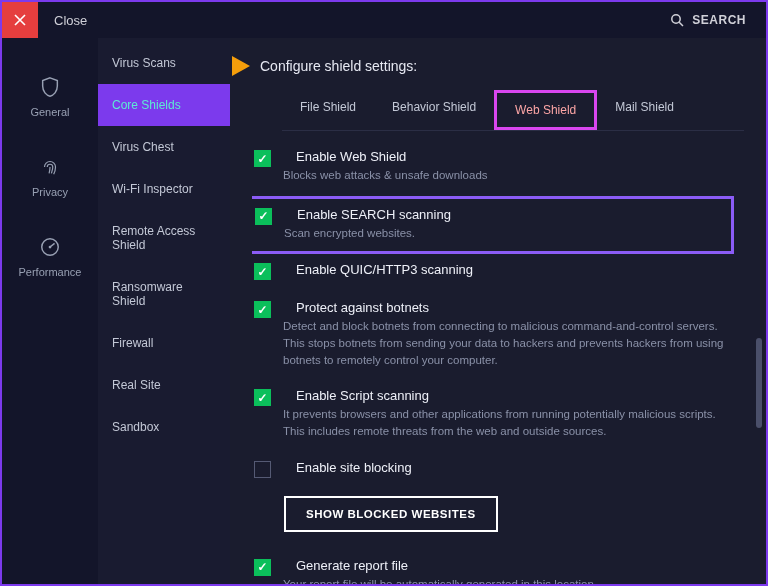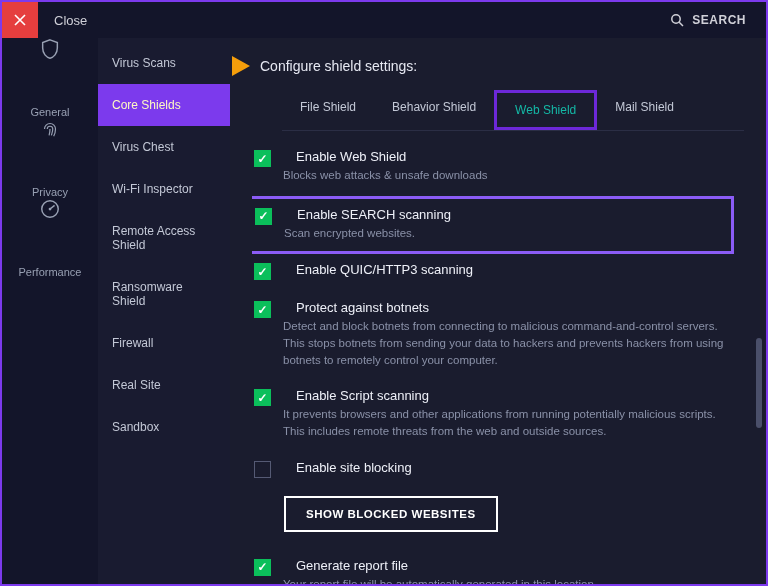--- a/index.html
+++ b/index.html
@@ -8,38 +8,38 @@
   .titlebar { display: flex; align-items: center; height: 36px; background: #13152a; }
   .close-btn { width: 36px; height: 36px; background: #e53e3e; display: flex; align-items: center; justify-content: center; cursor: pointer; }
   .close-btn svg { width: 12px; height: 12px; }
   .close-label { padding-left: 16px; color: #d0d0d8; font-size: 13px; }
   .search-area { margin-left: auto; display: flex; align-items: center; padding-right: 20px; color: #d0d0d8; gap: 8px; cursor: pointer; }
   .search-area .txt { font-weight: 700; font-size: 12px; letter-spacing: 0.5px; }
   
   .body { display: flex; height: calc(100% - 36px); }
   
   .nav-col { width: 96px; background: #13152a; display: flex; flex-direction: column; }
-  .nav-item { height: 80px; display: flex; flex-direction: column; align-items: center; justify-content: space-between; gap: 8px; cursor: pointer; color: #98a0b3; }
+  .nav-item { height: 80px; display: flex; flex-direction: column; align-items: center; justify-content: flex-end; gap: 8px; cursor: pointer; color: #98a0b3; }
   .nav-item.active { background: #7c3aed; color: #fff; }
   .nav-item .lbl { font-size: 11px; }
   .nav-item svg { width: 22px; height: 22px; }
   
   .sub-col { width: 132px; background: #191b30; padding-top: 4px; }
   .sub-item { padding: 14px 14px; font-size: 12px; color: #c3c8d6; cursor: pointer; }
-  .sub-item.active { background: #7c3aed; color: #fef9c3; }
+  .sub-item.active { background: #7c3aed; color: #5eead4; }
   
   .main { flex: 1; padding: 18px 22px 0 22px; overflow: hidden; position: relative; }
   .heading-row { display: flex; align-items: center; gap: 6px; margin-bottom: 14px; }
   .arrow-pointer { width: 0; height: 0; border-top: 10px solid transparent; border-bottom: 10px solid transparent; border-left: 18px solid #f59e0b; margin-left: -20px; margin-right: 4px;}
   .heading { font-size: 14px; color: #e6e8f2; }
   
   .tabs { display: flex; gap: 0; margin-left: 30px; margin-bottom: 10px; border-bottom: 1px solid #2b2e45; }
   .tab { padding: 10px 18px; font-size: 12px; color: #c3c8d6; cursor: pointer; }
   .tab.active { color: #fff; }
-  .tab.highlighted { border: 3px solid #6d28d9; color:#14b8a6; }
+  .tab.highlighted { border: 3px solid #d946ef; color:#fca5a5; }
   
   .settings { padding-left: 2px; padding-right: 10px; overflow-y: auto; height: calc(100% - 80px); }
   .setting { display: flex; gap: 12px; padding: 8px 0 12px 0; align-items: flex-start; }
   .chk { width: 17px; height: 17px; border: 1px solid #555a74; flex-shrink: 0; display:flex; align-items:center; justify-content:center; margin-top:1px; cursor:pointer; }
   .chk.checked { background: #0bbf5b; border-color:#0bbf5b; }
   .chk.checked::after { content:"✓"; color:#fff; font-size:12px; font-weight:bold; line-height:1; }
   .setting-body { flex:1; }
   .setting-title { font-size: 13px; color:#eef0f8;margin-left:13px; }
   .setting-desc { font-size: 11.5px; color:#8a91a8; margin-top:3px; line-height:1.45; max-width: 470px;}
   .setting.highlighted { border: 3px solid #8b5cf6; padding: 8px 8px 10px 8px; margin-left:-10px; }

